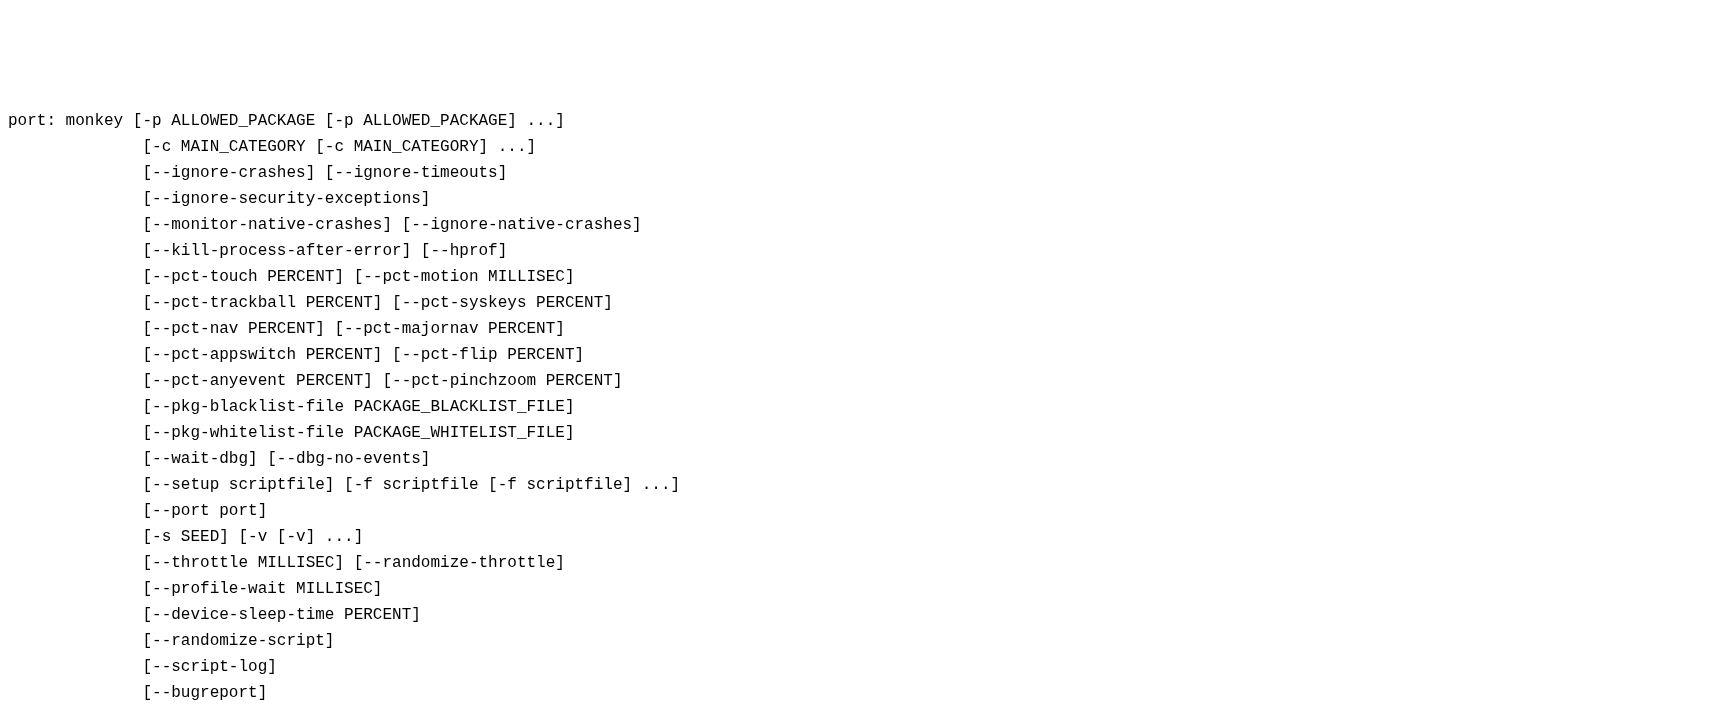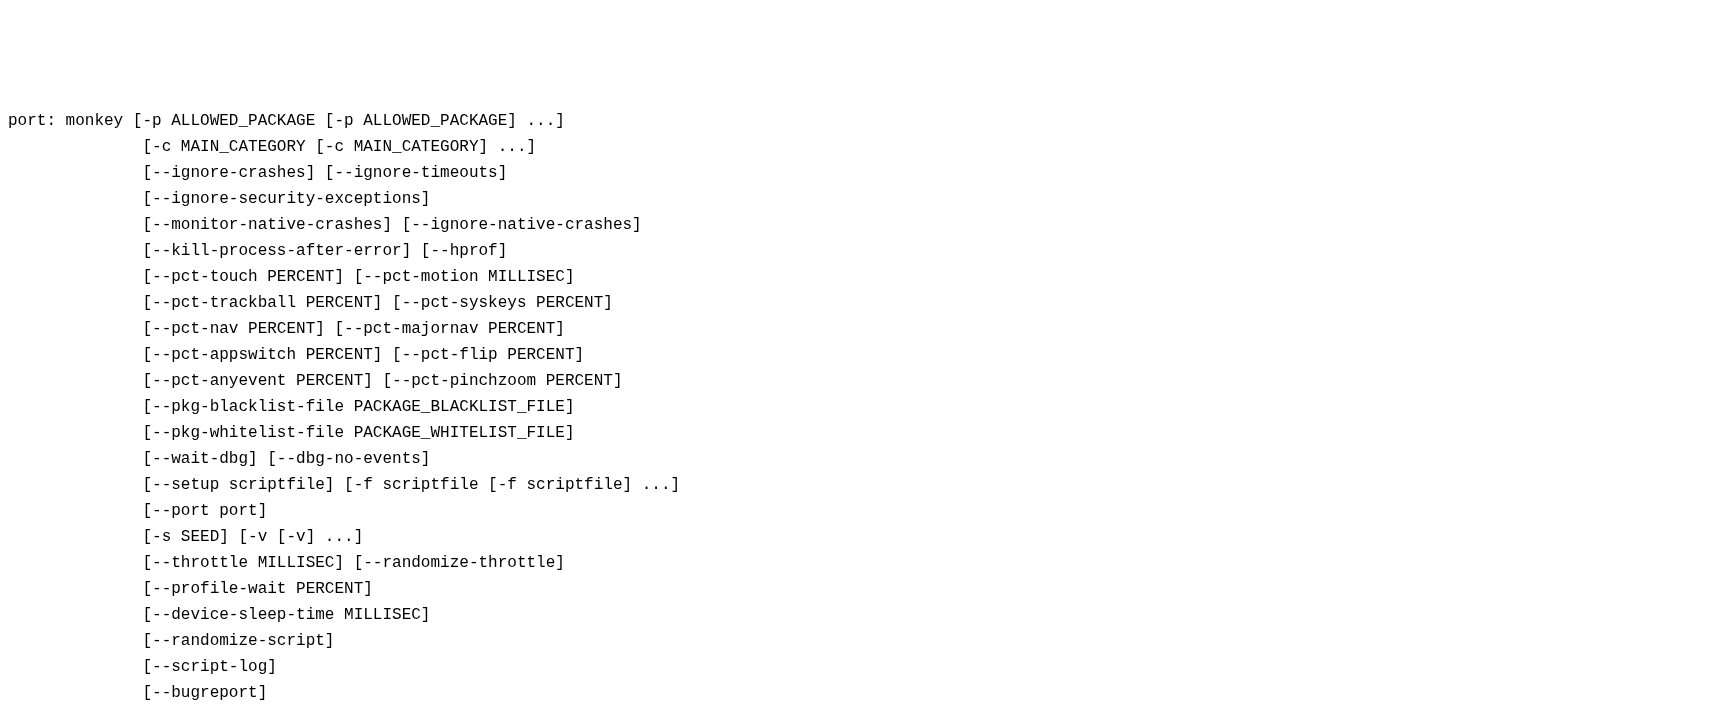--- a/index.html
+++ b/index.html
@@ -32,22 +32,22 @@
 <span>              [--pct-nav PERCENT] [--pct-majornav PERCENT]</span>
 <span>              [--pct-appswitch PERCENT] [--pct-flip PERCENT]</span>
 <span>              [--pct-anyevent PERCENT] [--pct-pinchzoom PERCENT]</span>
 <span>              [--pkg-blacklist-file PACKAGE_BLACKLIST_FILE]</span>
 <span>              [--pkg-whitelist-file PACKAGE_WHITELIST_FILE]</span>
 <span>              [--wait-dbg] [--dbg-no-events]</span>
 <span>              [--setup scriptfile] [-f scriptfile [-f scriptfile] ...]</span>
 <span>              [--port port]</span>
 <span>              [-s SEED] [-v [-v] ...]</span>
 <span>              [--throttle MILLISEC] [--randomize-throttle]</span>
-<span>              [--profile-wait PERCENT]</span>
-<span>              [--device-sleep-time MILLISEC]</span>
+<span>              [--profile-wait MILLISEC]</span>
+<span>              [--device-sleep-time PERCENT]</span>
 <span>              [--randomize-script]</span>
 <span>              [--script-log]</span>
 <span>              [--bugreport]</span>
 
 </div>
 
 
 
 
 </body></html>

